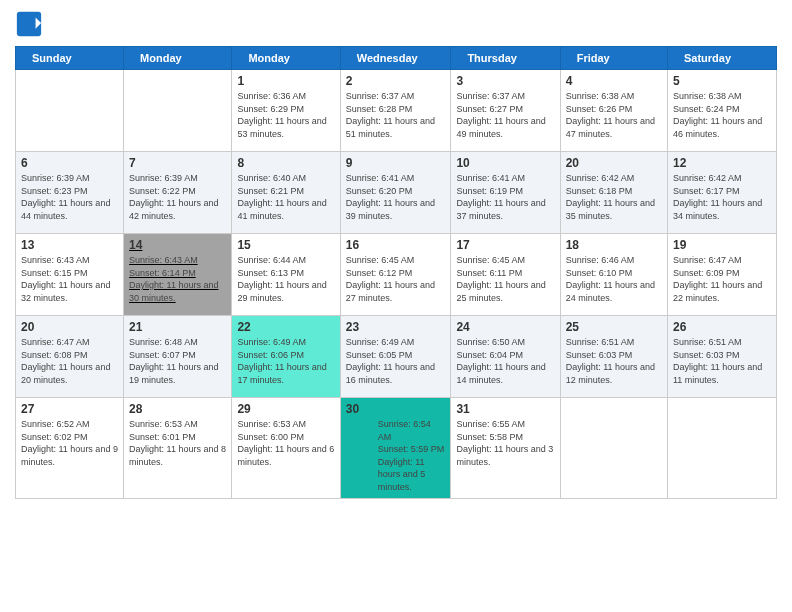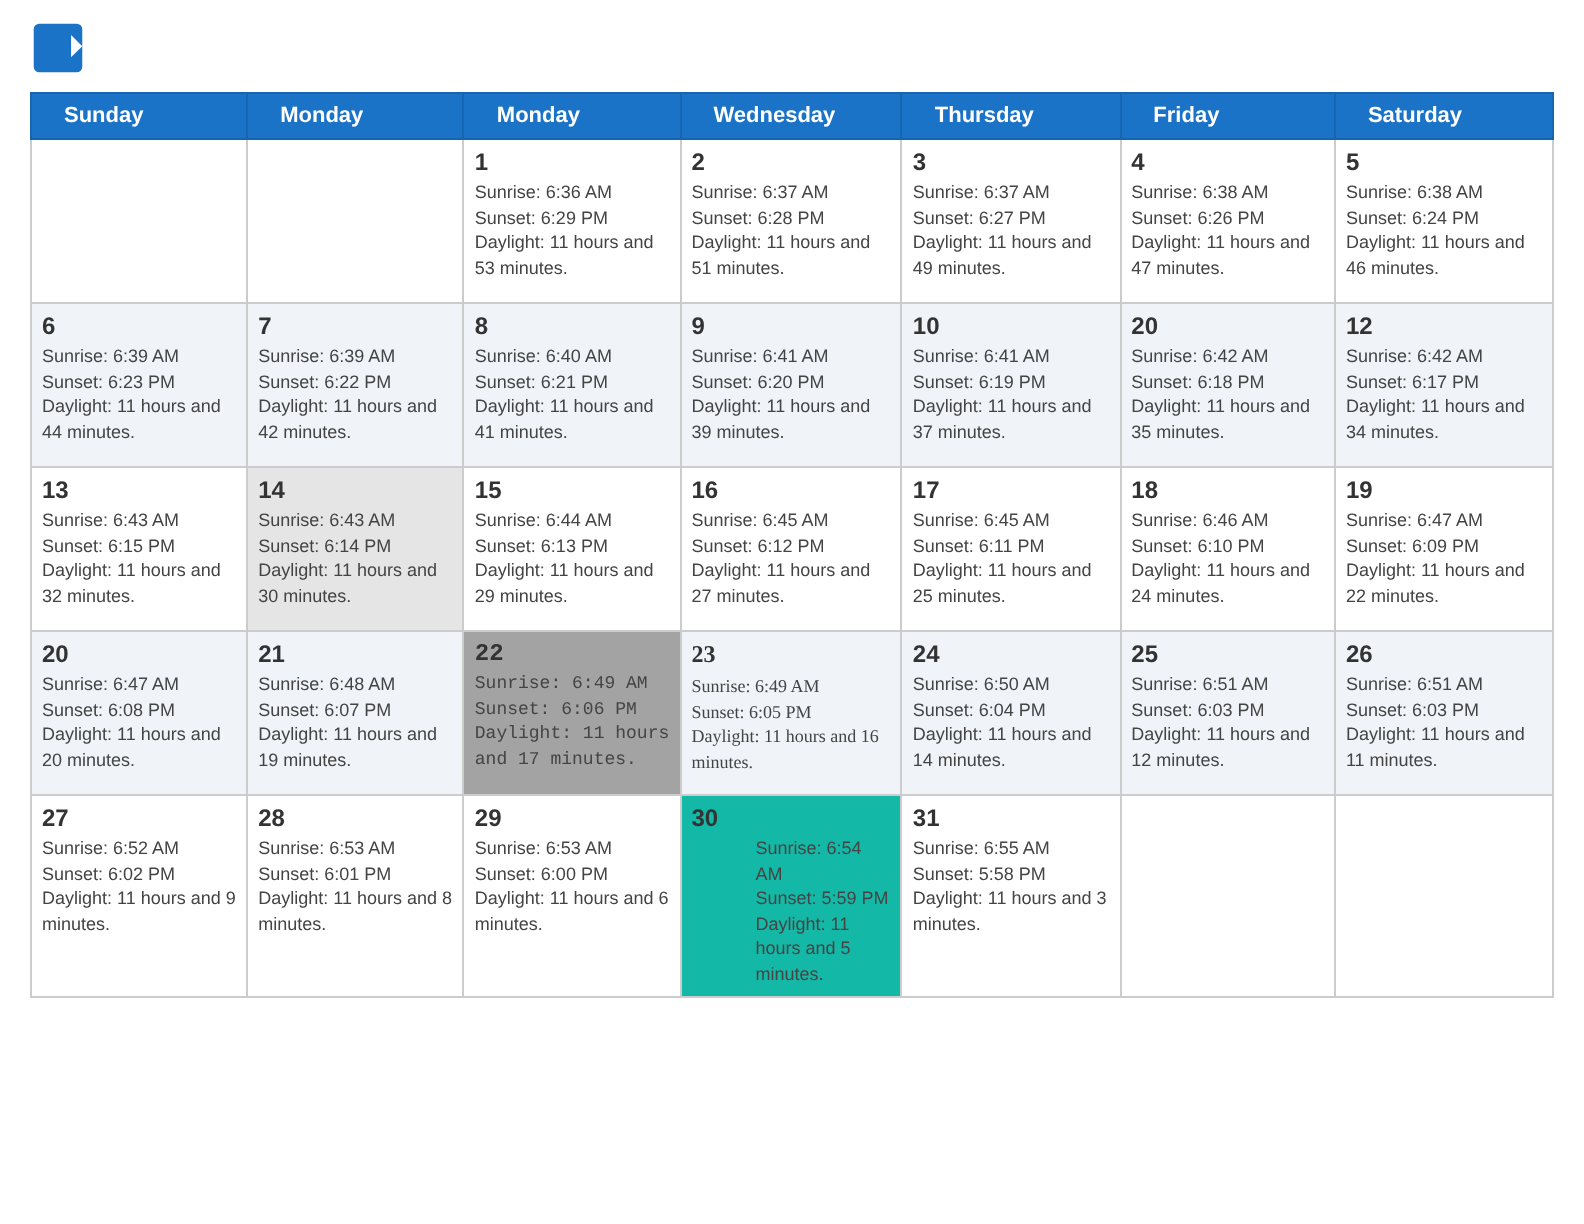--- a/index.html
+++ b/index.html
@@ -209,21 +209,21 @@
 Daylight: 11 hours and 34 minutes.</div>
           </td>
         </tr>
         <tr>
           <td style="background-color: rgb(255, 255, 255);">
             <span class="day-num">13</span>
             <div class="day-info" style="white-space: pre-line;">Sunrise: 6:43 AM
 Sunset: 6:15 PM
 Daylight: 11 hours and 32 minutes.</div>
           </td>
-          <td style="background-color: #e5e5e5;">
+          <td style="background-color: #a3a3a3; text-decoration: underline;">
             <span class="day-num">14</span>
             <div class="day-info" style="white-space: pre-line;">Sunrise: 6:43 AM
 Sunset: 6:14 PM
 Daylight: 11 hours and 30 minutes.</div>
           </td>
           <td style="background-color: rgb(255, 255, 255);">
             <span class="day-num">15</span>
             <div class="day-info" style="white-space: pre-line;">Sunrise: 6:44 AM
 Sunset: 6:13 PM
 Daylight: 11 hours and 29 minutes.</div>
@@ -259,27 +259,27 @@
             <div class="day-info" style="white-space: pre-line;">Sunrise: 6:47 AM
 Sunset: 6:08 PM
 Daylight: 11 hours and 20 minutes.</div>
           </td>
           <td style="background-color: rgb(240, 244, 248);">
             <span class="day-num">21</span>
             <div class="day-info" style="white-space: pre-line;">Sunrise: 6:48 AM
 Sunset: 6:07 PM
 Daylight: 11 hours and 19 minutes.</div>
           </td>
-          <td style="background-color: #a3a3a3; font-family: Liberation Mono, monospace;">
+          <td style="background-color: #5eead4;">
             <span class="day-num">22</span>
             <div class="day-info" style="white-space: pre-line;">Sunrise: 6:49 AM
 Sunset: 6:06 PM
 Daylight: 11 hours and 17 minutes.</div>
           </td>
-          <td style="background-color: rgb(240, 244, 248); font-family: Liberation Serif, serif;">
+          <td style="background-color: rgb(240, 244, 248);">
             <span class="day-num">23</span>
             <div class="day-info" style="white-space: pre-line;">Sunrise: 6:49 AM
 Sunset: 6:05 PM
 Daylight: 11 hours and 16 minutes.</div>
           </td>
           <td style="background-color: rgb(240, 244, 248);">
             <span class="day-num">24</span>
             <div class="day-info" style="white-space: pre-line;">Sunrise: 6:50 AM
 Sunset: 6:04 PM
 Daylight: 11 hours and 14 minutes.</div>

